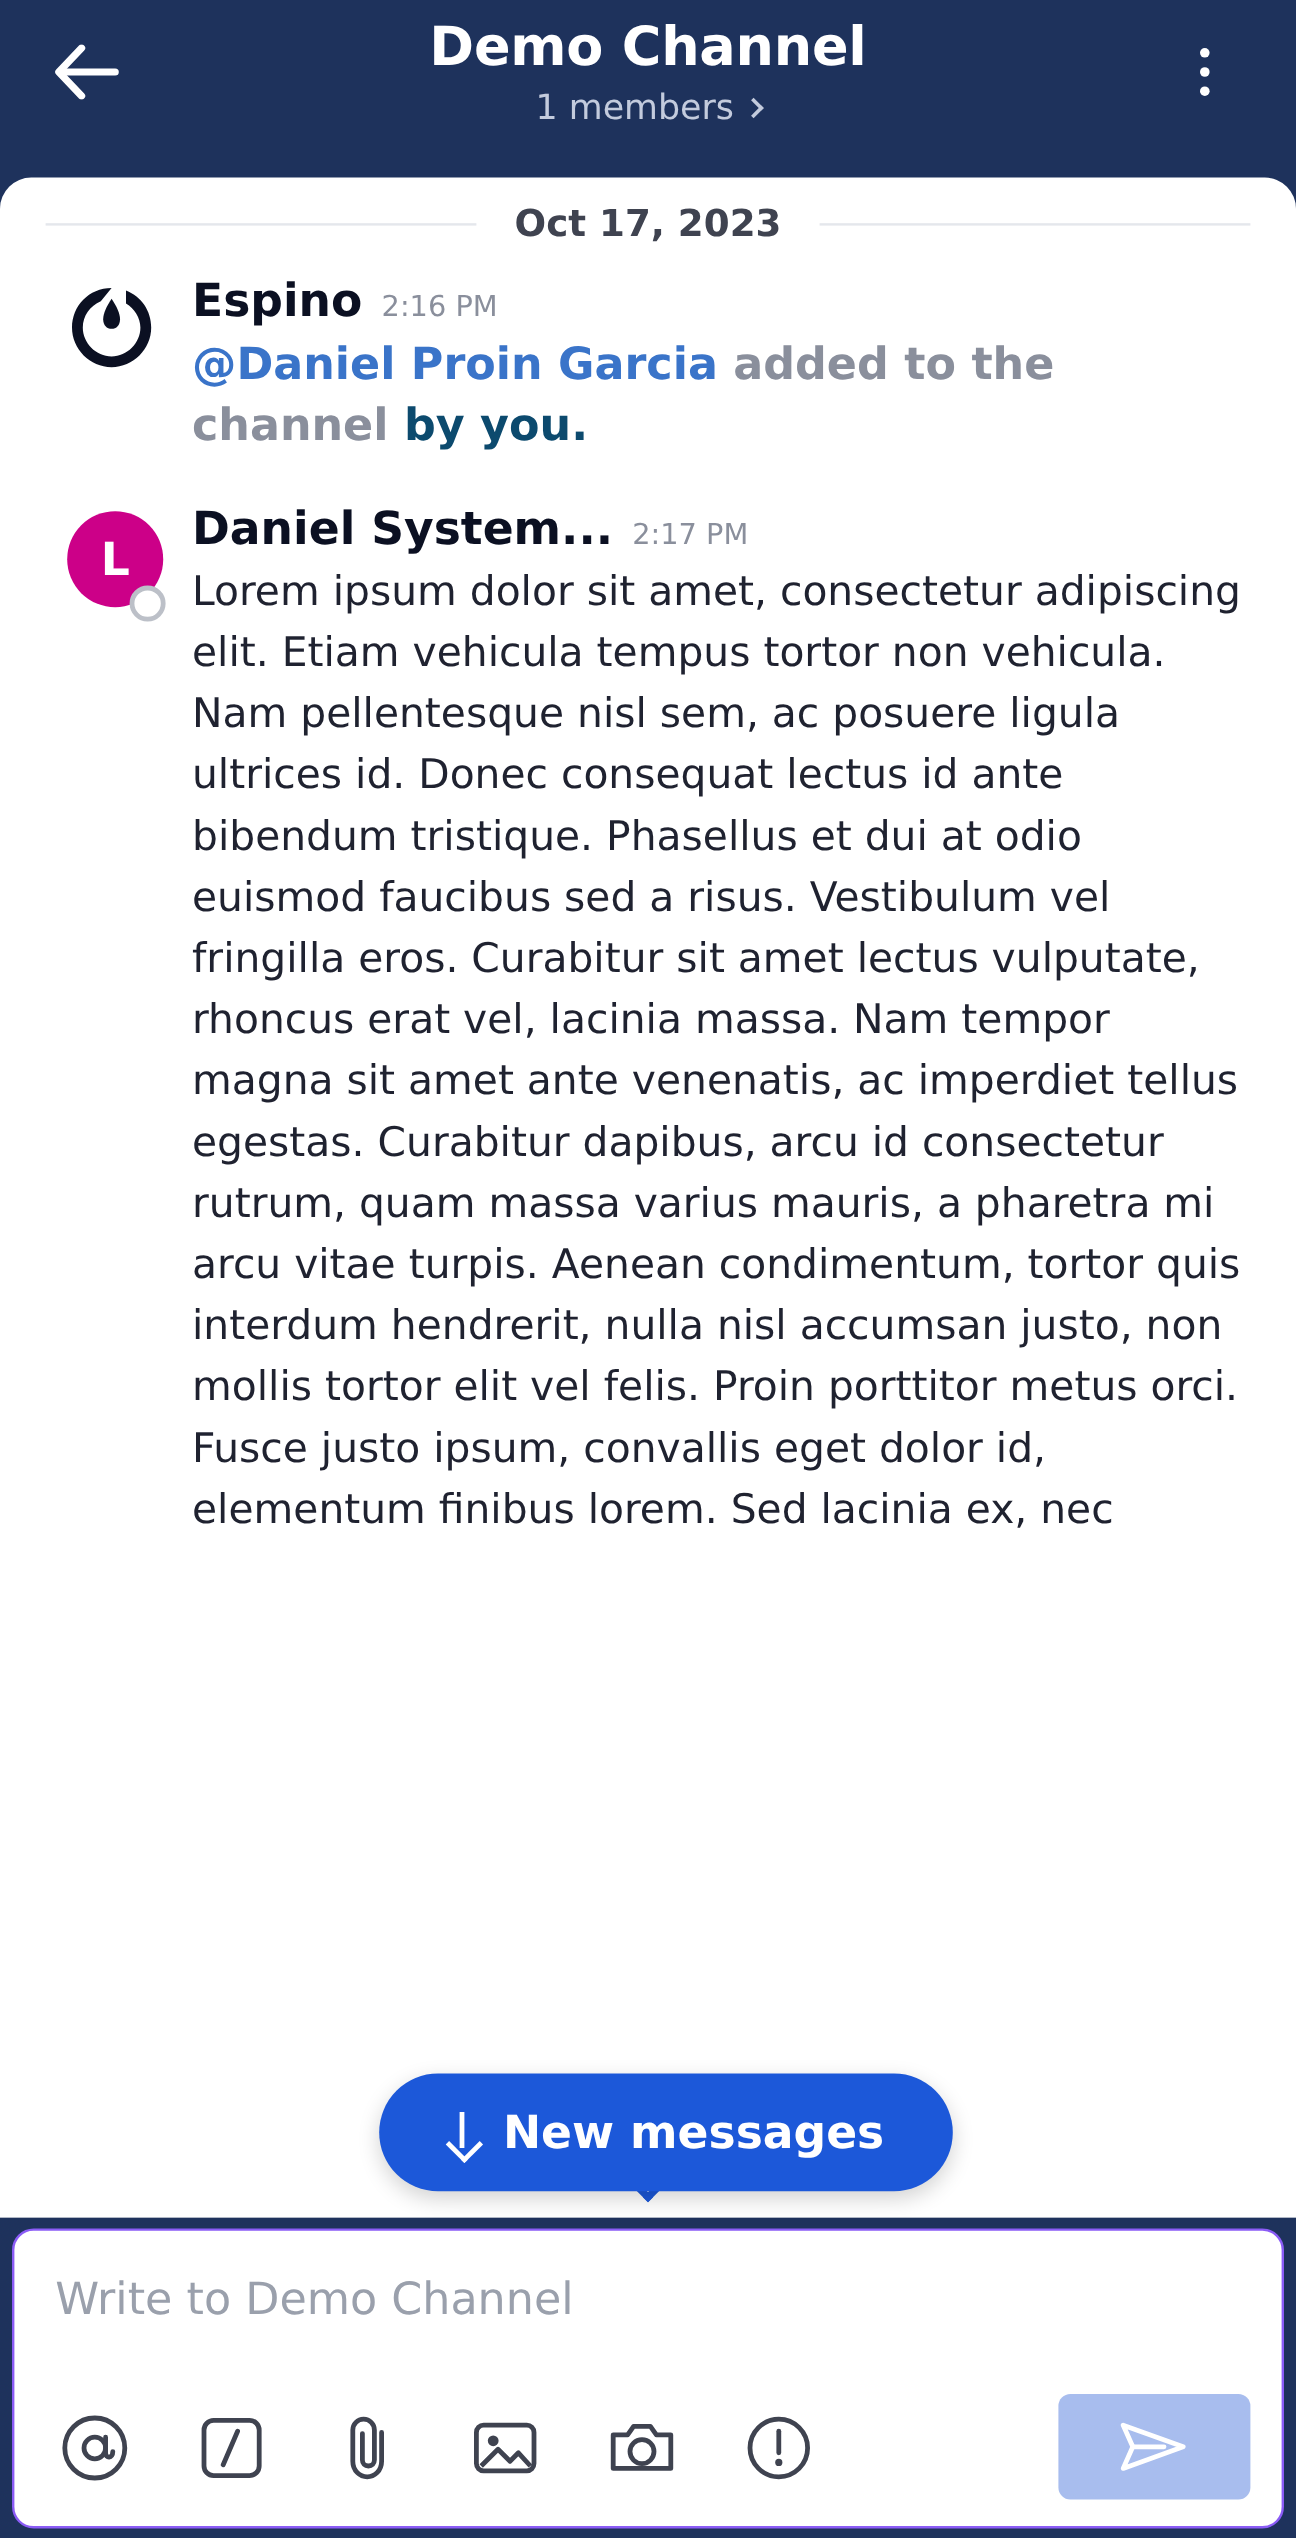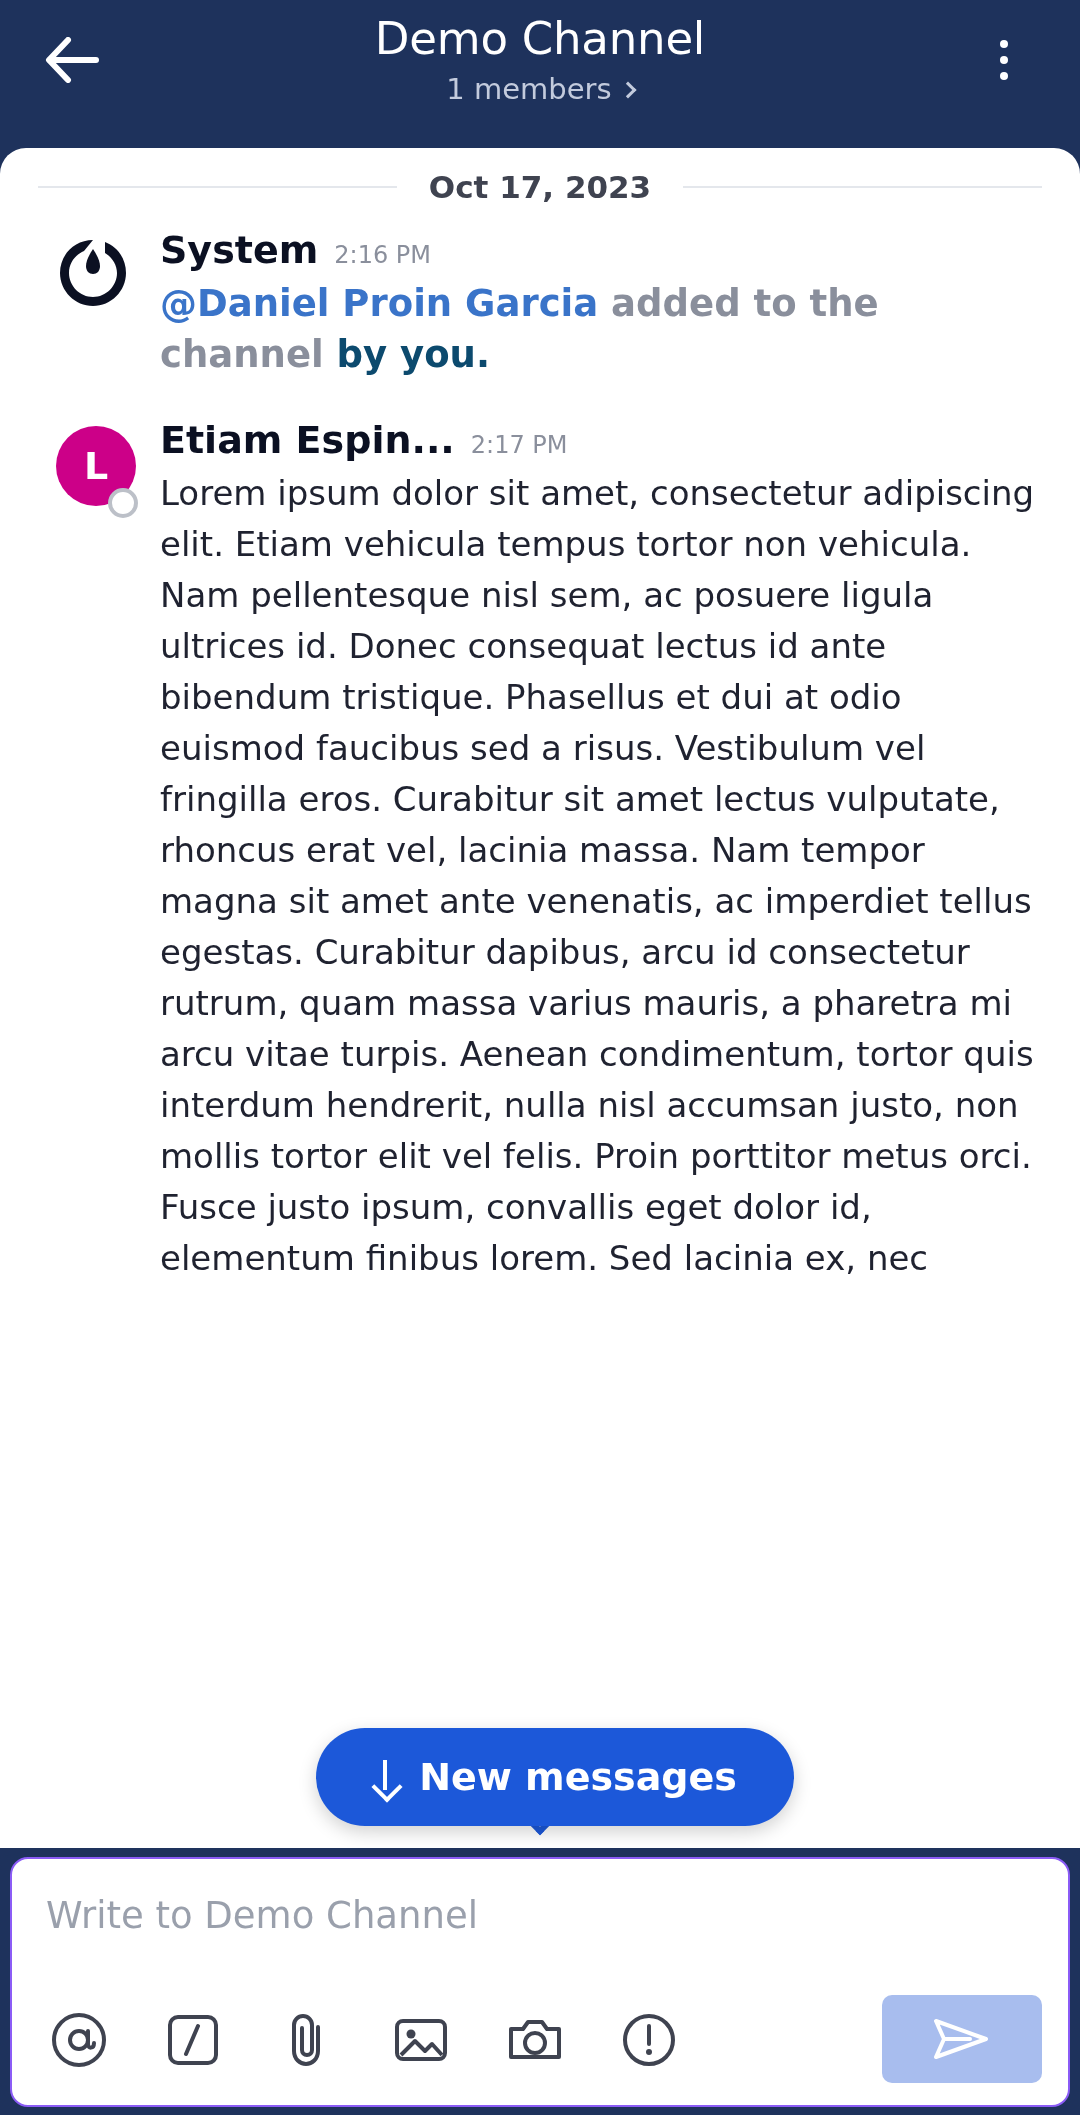--- a/index.html
+++ b/index.html
@@ -37,21 +37,21 @@
   }
   .back-btn svg { display: block; }
   .header-center {
     margin-top: 12px;
     text-align: center;
     width: 560px;
   }
   .channel-title {
     color: #ffffff;
     font-size: 45px;
-    font-weight: normal;
+    font-weight: bold;
     line-height: 54px;
     letter-spacing: -0.2px;
   }
   .channel-sub {
     margin-top: 6px;
     color: #c3cbdd;
     font-size: 29px;
     line-height: 34px;
     display: flex;
     align-items: center;
@@ -330,37 +330,37 @@
       <div class="avatar-wrap">
         <div class="avatar-system">
           <svg width="74" height="74" viewBox="0 0 74 74" aria-hidden="true">
             <path d="M37 4 C18 4 4 19 4 37 C4 55 19 70 37 70 C55 70 70 55 70 37 C70 23 62 11 49 6 L49 17 C56 21 61 29 61 37 C61 50 50 61 37 61 C24 61 13 50 13 37 C13 27 19 19 28 15 Z" fill="#0b1022"></path>
             <path d="M37 13 C33 19 30 25 30 30 C30 35 33 38 37 38 C41 38 44 35 44 30 C44 25 41 19 37 13 Z" fill="#0b1022"></path>
           </svg>
         </div>
       </div>
       <div class="msg-body">
         <div class="msg-head">
-          <span class="msg-author">System</span>
+          <span class="msg-author">Espino</span>
           <span class="msg-time">2:16 PM</span>
         </div>
         <div class="msg-text system">
           <span class="mention">@Daniel Proin Garcia</span><span> added to the channel</span><span class="plain"> by you.</span>
         </div>
       </div>
     </div>
 
     <div class="msg" style="margin-top:36px;">
       <div class="avatar-wrap">
         <div class="avatar-user">L</div>
         <div class="status-dot"></div>
       </div>
       <div class="msg-body">
         <div class="msg-head">
-          <span class="msg-author">Etiam Espin...</span>
+          <span class="msg-author">Daniel System...</span>
           <span class="msg-time">2:17 PM</span>
         </div>
         <div class="msg-text long-text">Lorem ipsum dolor sit amet, consectetur adipiscing elit. Etiam vehicula tempus tortor non vehicula. Nam pellentesque nisl sem, ac posuere ligula ultrices id. Donec consequat lectus id ante bibendum tristique. Phasellus et dui at odio euismod faucibus sed a risus. Vestibulum vel fringilla eros. Curabitur sit amet lectus vulputate, rhoncus erat vel, lacinia massa. Nam tempor magna sit amet ante venenatis, ac imperdiet tellus egestas. Curabitur dapibus, arcu id consectetur rutrum, quam massa varius mauris, a pharetra mi arcu vitae turpis. Aenean condimentum, tortor quis interdum hendrerit, nulla nisl accumsan justo, non mollis tortor elit vel felis. Proin porttitor metus orci. Fusce justo ipsum, convallis eget dolor id, elementum finibus lorem. Sed lacinia ex, nec</div>
       </div>
     </div>
 
     <div class="fade"></div>
   </div>
 
   <div class="jump-chevron">

